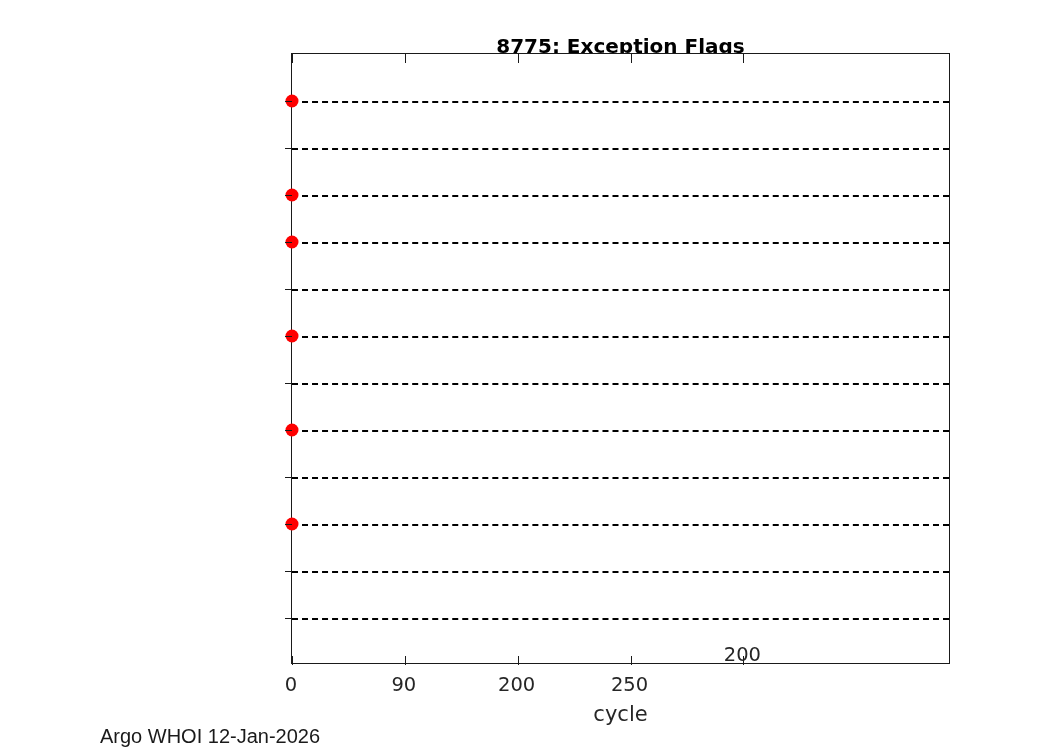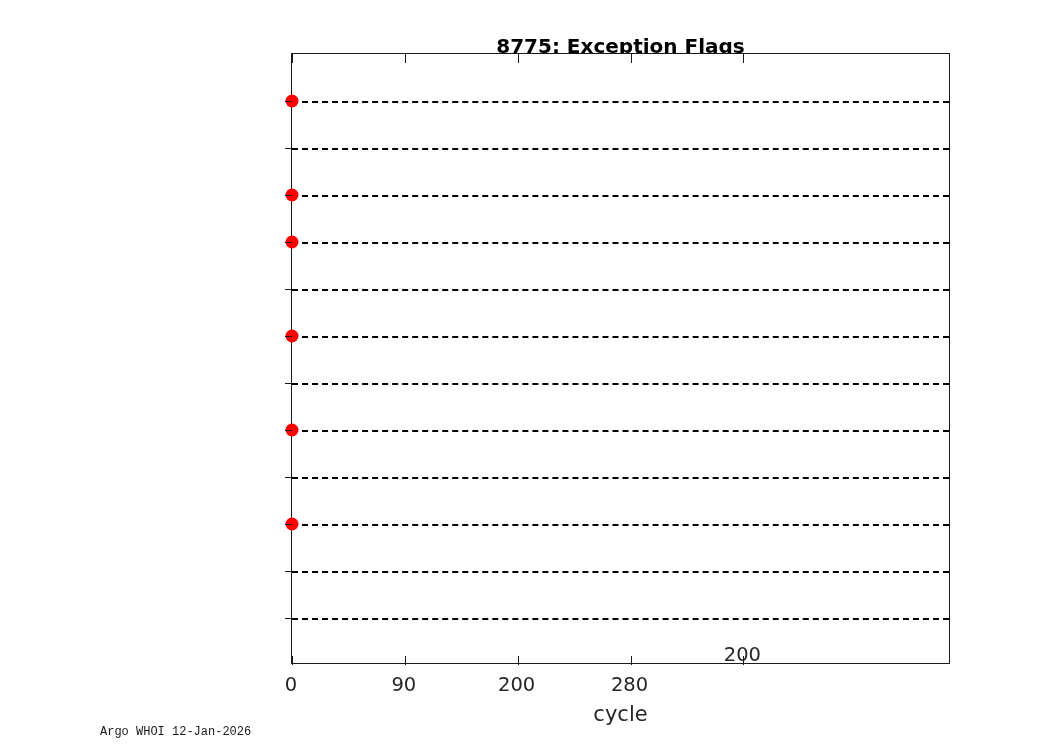--- a/index.html
+++ b/index.html
@@ -88,24 +88,24 @@
     width: 659px;
     text-align: center;
     font-size: 21px;
     color: #262626;
     font-family: "DejaVu Sans", sans-serif;
   }
   #footer-note {
     position: absolute;
     left: 100px;
     top: 725px;
-    font-size: 12px;
+    font-size: 20px;
     color: #1a1a1a;
     white-space: nowrap;
-    font-family: Liberation Mono, monospace;
+    font-family: Liberation Sans, sans-serif;
   }
 </style>
 </head>
 <body>
 
 <div id="figure">
 
   <div id="chart-title">8775: Exception Flags</div>
 
   <div id="plot-area">
@@ -157,20 +157,20 @@
         <div class="xtick-mark" style="left: 451.37px; top: 602px; height: 9px;"></div>
         <div class="xtick-mark" style="left: 451.37px; top: 0px; height: 9px;"></div>
       </div>
   </div>
 
   <div id="ytick-labels"></div>
   <div id="xtick-labels">
       <div class="xtick-label" style="left: 291px; top: 673px;">0</div>
       <div class="xtick-label" style="left: 403.842px; top: 673px;">90</div>
       <div class="xtick-label" style="left: 516.685px; top: 673px;">200</div>
-      <div class="xtick-label" style="left: 629.527px; top: 673px;">280</div>
+      <div class="xtick-label" style="left: 629.527px; top: 673px;">250</div>
       <div class="xtick-label" style="left: 742.37px; top: 643px;">200</div>
     </div>
 
   <div id="xaxis-label">cycle</div>
   <div id="footer-note">Argo WHOI 12-Jan-2026</div>
 
 </div>
 
 </body></html>

